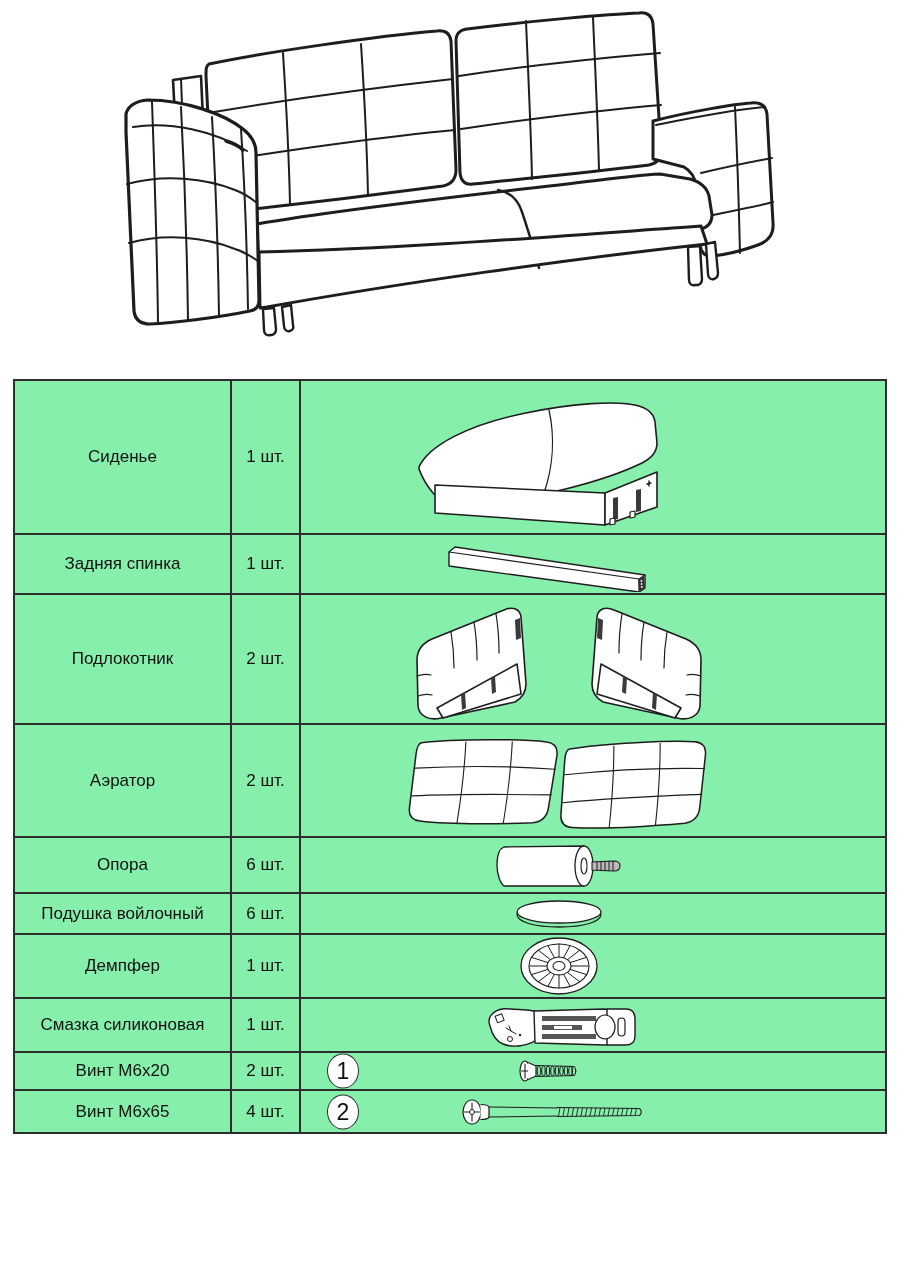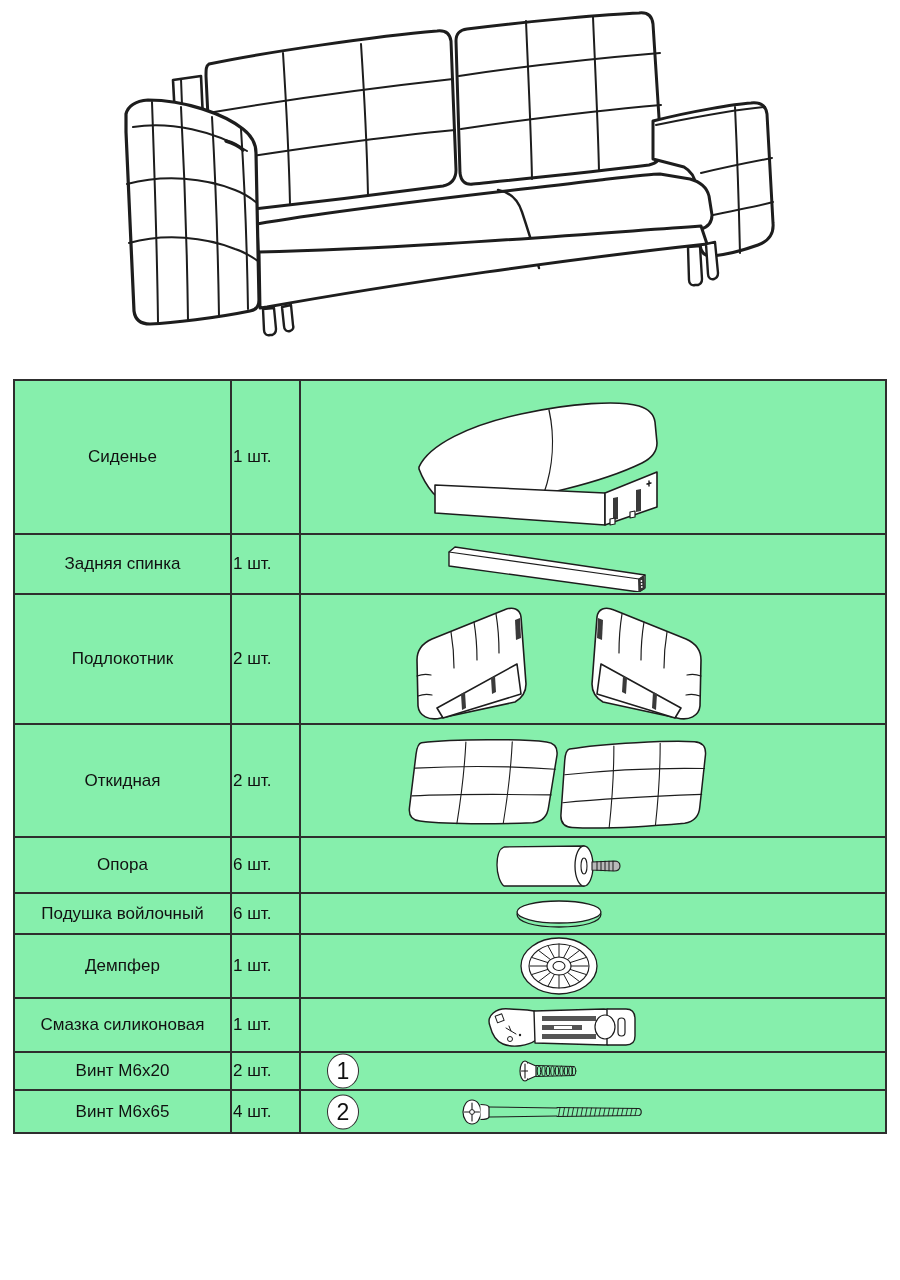--- a/index.html
+++ b/index.html
@@ -3,21 +3,21 @@
 <meta charset="utf-8">
 <style>
   html,body{margin:0;padding:0;background:#fff;}
   .page{position:relative;width:900px;height:1280px;background:#fff;overflow:hidden;
         font-family:"Liberation Sans",sans-serif;color:#1a1a1a;}
   .sofa-area{position:absolute;top:0;left:0;width:900px;height:379px;}
   .parts-table{position:absolute;top:379px;left:13px;width:874px;
                border-collapse:collapse;table-layout:fixed;}
   .parts-table td{border:2px solid #2e2e2e;vertical-align:middle;background:#86efac;}
   .c-name{width:213px;text-align:center;font-size:17px;color:#111;}
-  .c-qty{width:65px;font-size:17px;color:#111;white-space:nowrap;}
+  .c-qty{width:65px;text-align:center;font-size:17px;color:#111;white-space:nowrap;}
   .c-pic{position:relative;text-align:center;padding-right:70px;}
   .c-pic svg{display:block;margin:0 auto;}
   tr.r1{height:154px} tr.r2{height:111px} tr.r3{height:48px} tr.r4{height:130px}
   tr.r5{height:113px} tr.r6{height:55px} tr.r7{height:41px} tr.r8{height:63px}
   tr.r9{height:52px} tr.r10{height:38px} tr.r11{height:43px}
   .marker{position:absolute;left:26px;top:50%;transform:translateY(-50%);
           width:30px;height:33px;border:1.8px solid #2e2e2e;border-radius:50%;
           font-size:23px;line-height:33px;text-align:center;color:#111;background:#fff;}
   svg .ln{fill:none;stroke:#1d1d1d;stroke-linecap:round;stroke-linejoin:round;}
   svg .fw{fill:#ffffff;stroke:#1d1d1d;stroke-linejoin:round;}
@@ -127,21 +127,21 @@
             <path d="M62 96 L66 94 L67 110 L63 112 Z" fill="#3a3a3a"></path>
             <path d="M92 80 L96 78 L97 94 L93 96 Z" fill="#3a3a3a"></path>
             <path d="M116 22 L121 20 L122 40 L117 42 Z" fill="#3a3a3a"></path>
           </g>
           <use href="#arm-part" xlink:href="#arm-part" transform="translate(320,0) scale(-1,1)"></use>
         </svg>
       </td>
     </tr>
 
     <tr class="r5">
-      <td class="c-name">Откидная</td>
+      <td class="c-name">Аэратор</td>
       <td class="c-qty">2 шт.</td>
       <td class="c-pic">
         <svg width="320" height="106" viewBox="0 0 320 106">
           <g transform="rotate(4 240 60)">
             <path class="fw" stroke-width="1.5" d="M168 26 C200 18 270 10 292 10 C300 10 304 14 304 22 L302 74 C302 84 297 90 288 92 C250 98 200 104 176 104 C168 104 164 100 164 92 L164 38 C164 31 165 27 168 26 Z"></path>
             <path class="ln" stroke-width="1.1" d="M212 20 C214 48 214 76 213 102"></path>
             <path class="ln" stroke-width="1.1" d="M258 14 C260 42 260 70 259 96"></path>
             <path class="ln" stroke-width="1.1" d="M165 52 C210 44 265 38 304 36"></path>
             <path class="ln" stroke-width="1.1" d="M165 80 C212 72 266 66 303 62"></path>
           </g>

